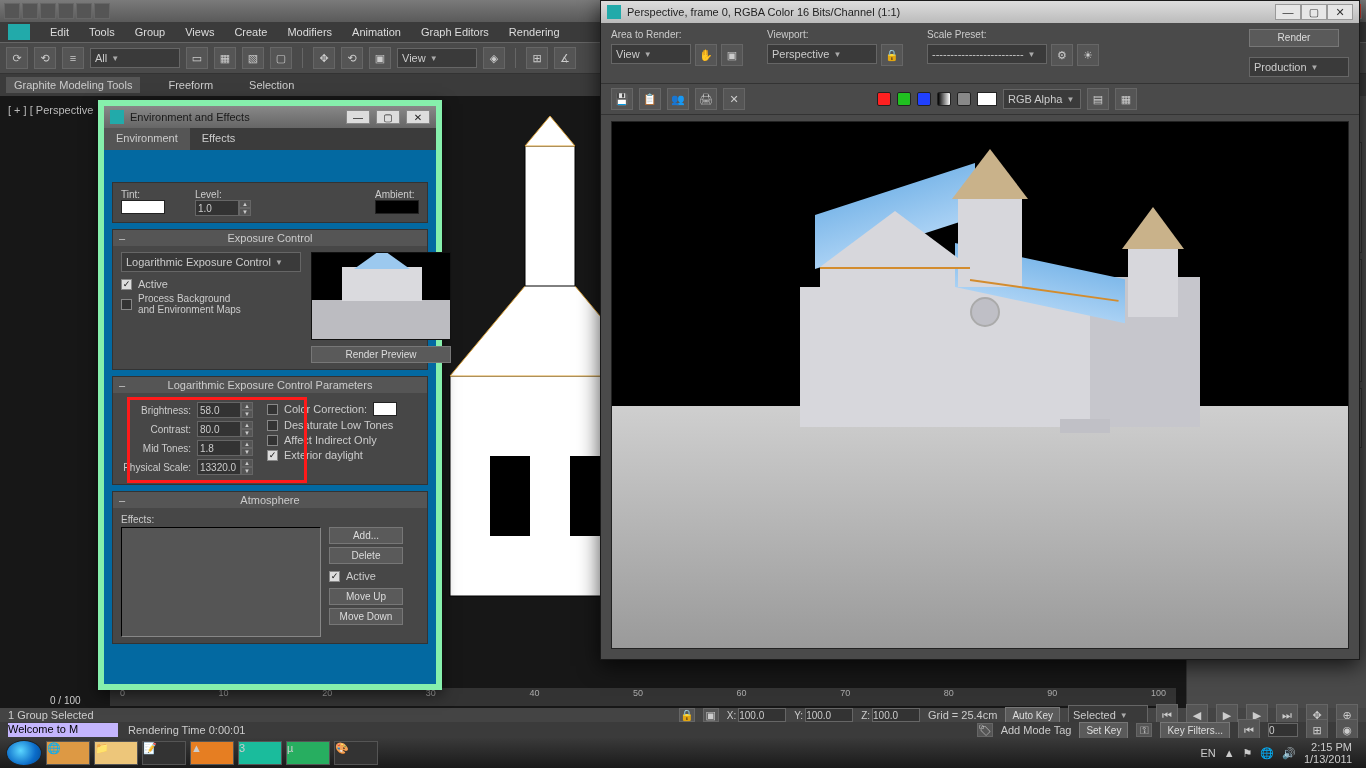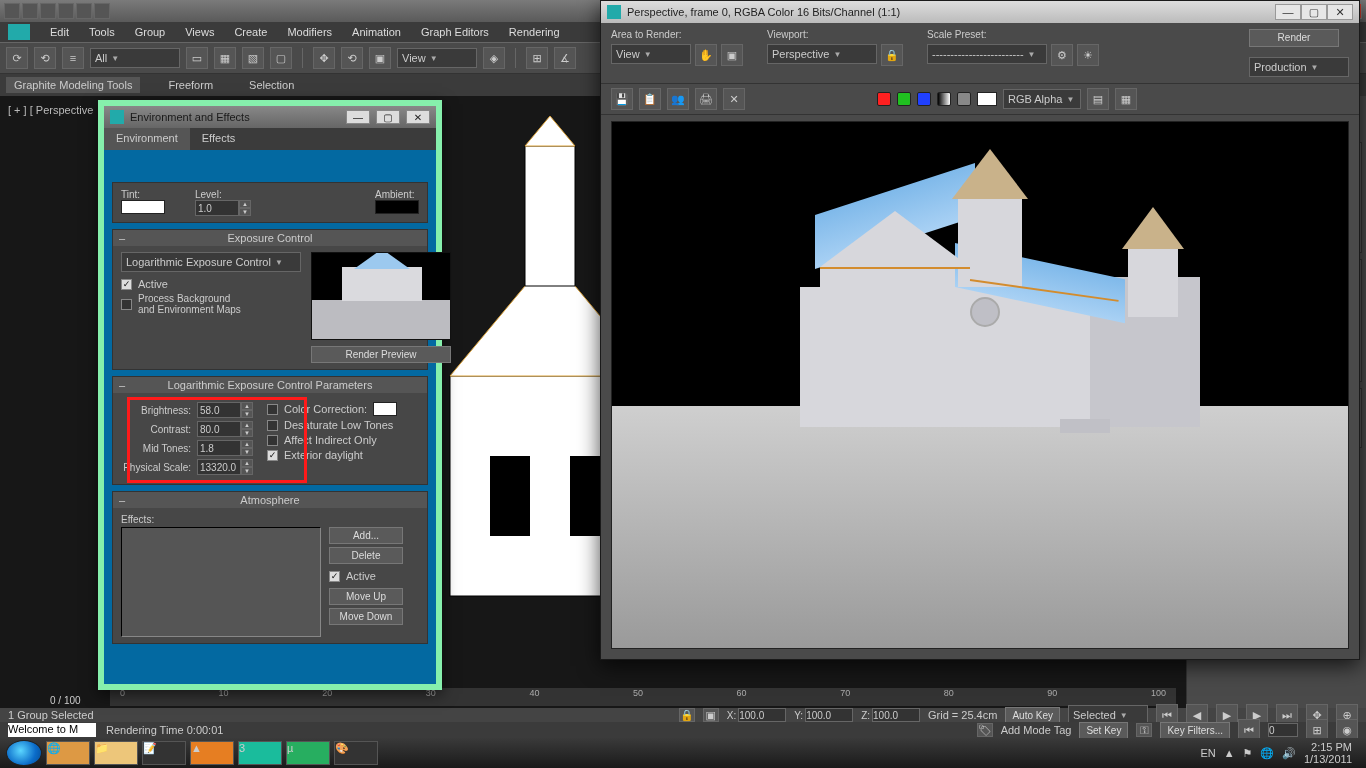--- a/index.html
+++ b/index.html
@@ -268,21 +268,21 @@
     <div class="tbtn">⏮</div>
     <div class="tbtn">◀</div>
     <div class="tbtn">▶</div>
     <div class="tbtn">▶</div>
     <div class="tbtn">⏭</div>
     <div class="tbtn">✥</div>
     <div class="tbtn">⊕</div>
   </div>
 </div>
 <div class="status">
-  <div style="width:88px;height:14px;background:#ffffff;color:#000;overflow:hidden">Welcome to M</div>
+  <div style="width:110px;height:14px;background:#c4b5fd;color:#000;overflow:hidden">Welcome to M</div>
   <span>Rendering Time 0:00:01</span>
   <div style="margin-left:auto;display:flex;gap:8px;align-items:center">
     <div class="tbtn" style="width:16px;height:14px">🏷</div>
     <span>Add Mode Tag</span>
     <span class="btn">Set Key</span>
     <div class="tbtn" style="width:16px;height:14px">⚿</div>
     <span class="btn">Key Filters...</span>
     <div class="tbtn">⏮</div>
     <input style="width: 30px; height: 14px; background: rgb(51, 51, 51); border: 1px solid rgb(102, 102, 102); color: rgb(204, 204, 204); font-size: 10px;" value="0">
     <div class="tbtn">⊞</div>

